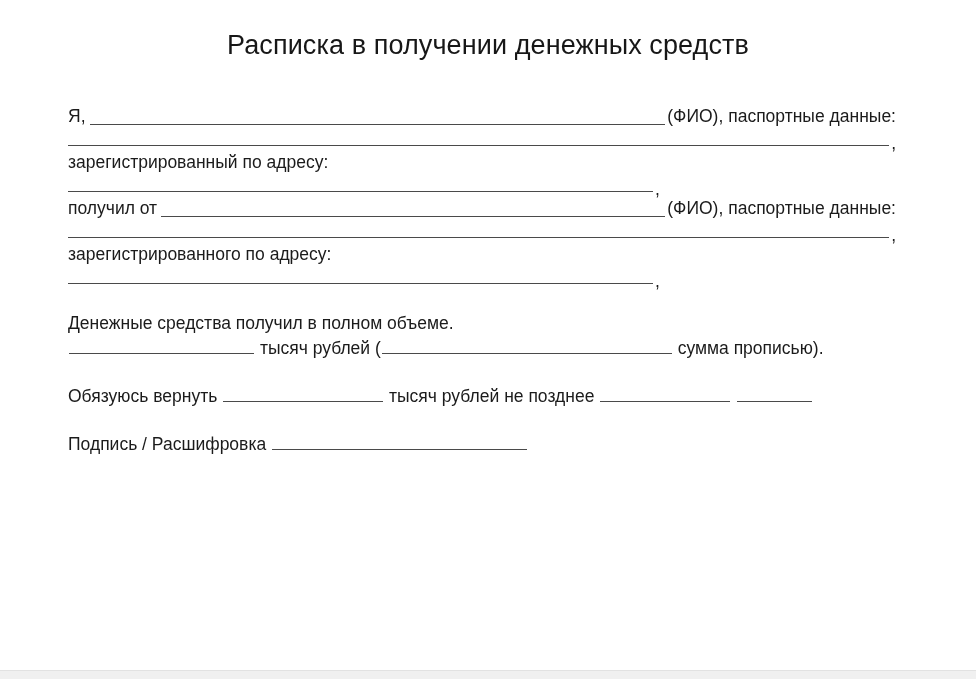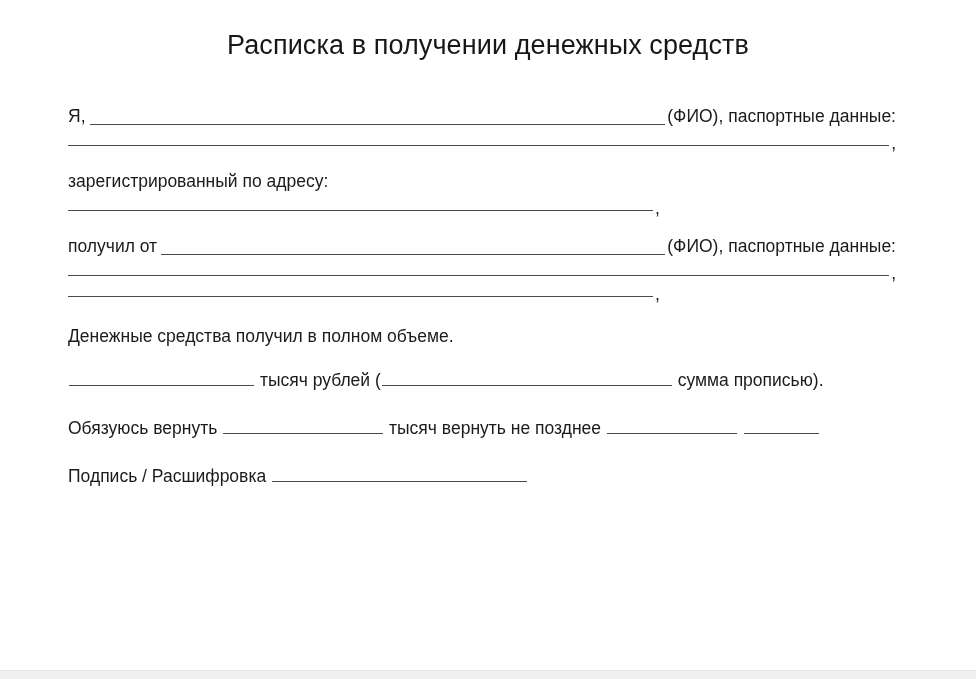--- a/index.html
+++ b/index.html
@@ -57,21 +57,21 @@
   }
 
   .para {
     font-size: 17.5px;
     line-height: 25px;
     color: #1b1b1b;
     white-space: nowrap;
   }
 
   .gap-lg { margin-top: 23px; }
-  .gap-md { margin-top: 19px; }
+  .gap-md { }
   .gap-sm { margin-top: 2px; }
 
   
   .rule {
     display: inline-block;
     vertical-align: baseline;
     border-bottom: 1.6px solid #4a4a4a;
     height: 0.82em;
     margin: 0 1px;
   }
@@ -134,40 +134,43 @@
       <span>получил от</span>
       <span class="grow"></span>
       <span>(ФИО), паспортные данные:</span>
     </div>
 
     <div class="para rule-row gap-sm">
       <span class="grow" style="margin-left:0;"></span>
       <span class="tail-comma">,</span>
     </div>
 
+    <div class="para gap-md">
+      <span>зарегистрированного по адресу:</span>
+    </div>
 
     <div class="para rule-row gap-sm">
       <span class="grow" style="margin-left:0;flex:0 0 585px;"></span>
       <span class="tail-comma">,</span>
     </div>
 
     <div class="para gap-lg">
       <span>Денежные средства получил в полном объеме.</span>
     </div>
 
     <div class="para gap-md">
       <span class="rule w-185"></span>
       <span>тысяч рублей (</span><span class="rule w-290"></span>
       <span>сумма прописью).</span>
     </div>
 
     <div class="para gap-lg">
       <span>Обязуюсь вернуть</span>
       <span class="rule w-160"></span>
-      <span>тысяч вернуть не позднее</span>
+      <span>тысяч рублей не позднее</span>
       <span class="rule w-130"></span>
       <span class="rule w-75"></span>
     </div>
 
 
 
 
 
     <div class="para gap-lg">
       <span>Подпись / Расшифровка</span>

